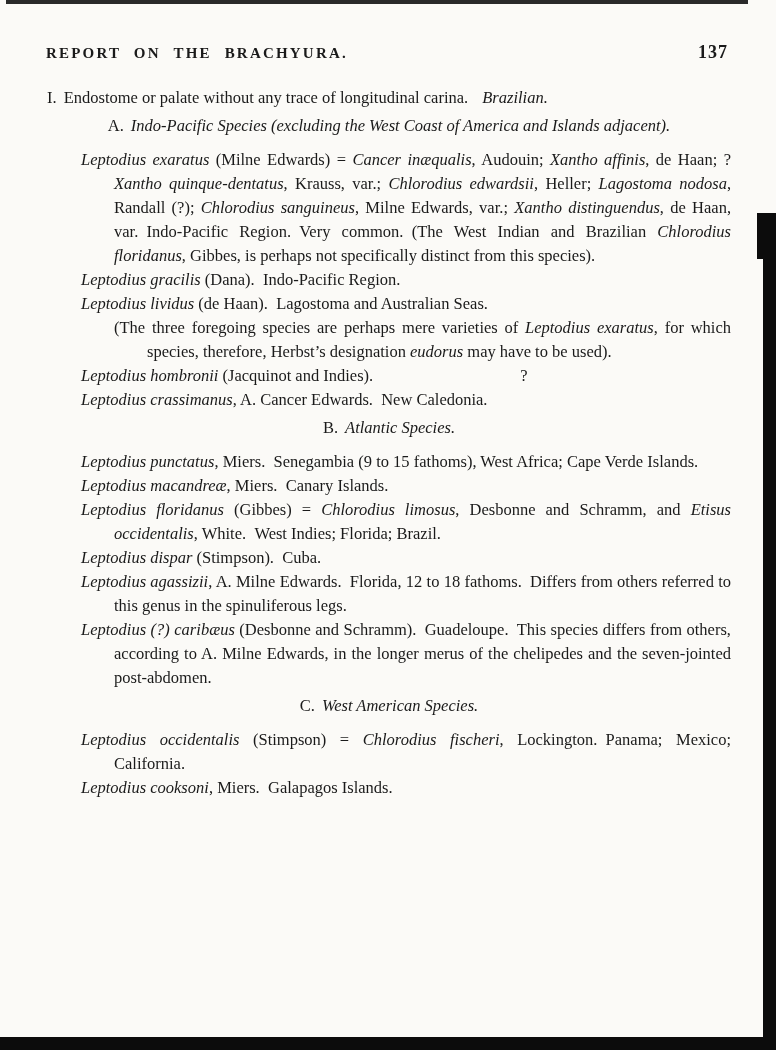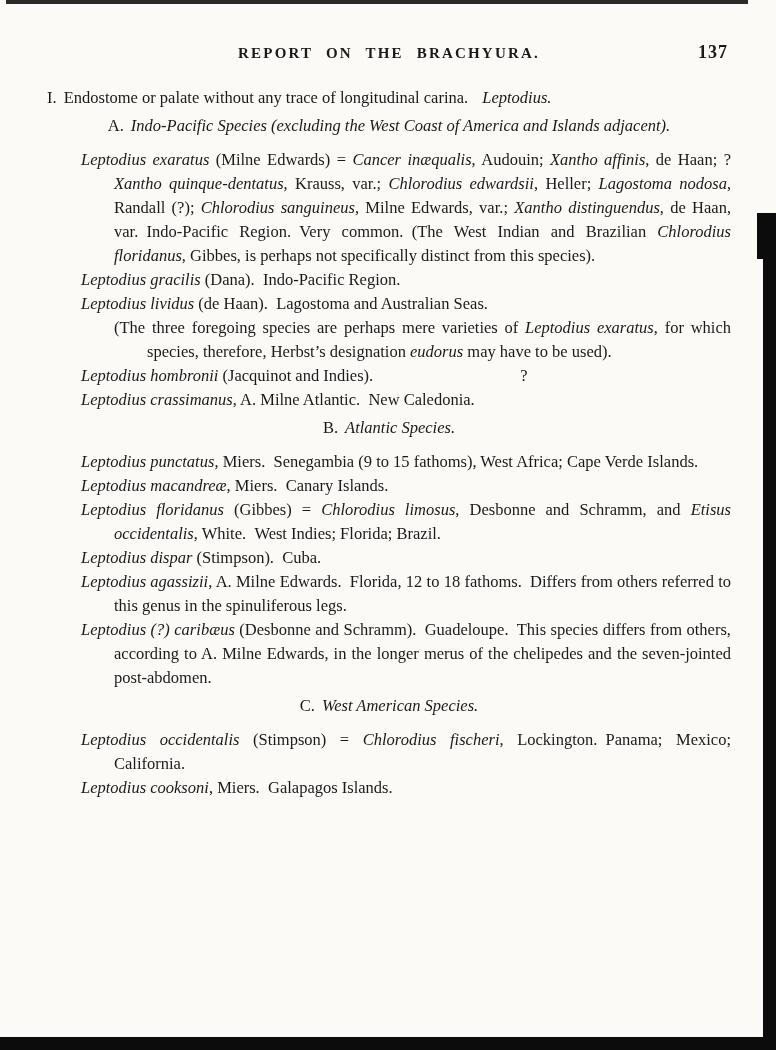--- a/index.html
+++ b/index.html
@@ -12,21 +12,21 @@
   }
   .page { position:absolute; inset:0; }
 
   
   .scan-top   { position:absolute; top:0; left:6px; width:742px; height:4px; background:#2a2a2a; }
   .scan-right { position:absolute; top:213px; bottom:0; right:0; width:13px; background:#0c0c0c; }
   .scan-right::before { content:""; position:absolute; top:0; left:-6px; width:6px; height:46px; background:#0c0c0c; }
   .scan-bottom{ position:absolute; bottom:0; left:0; right:0; height:13px; background:#0c0c0c; }
 
   
-  .running-head { position:absolute; top:44px; left:46px; right:44px; height:24px; text-align:center; }
+  .running-head { position:absolute; top:44px; left:46px; right:44px; height:24px; }
   .running-title { font-size:15px; font-weight:bold; letter-spacing:2.2px; word-spacing:7px; }
   .page-number { position:absolute; right:4px; top:-2px; font-size:18px; font-weight:bold; letter-spacing:1px; }
 
   
   .content { position:absolute; top:86px; left:47px; width:684px; }
   .intro { font-size:16.5px; line-height:24px; }
   .intro-label { margin-right:7px; }
   .it { font-style:italic; }
   .gap-sm { display:inline-block; margin-left:14px; }
   .gap-q  { display:inline-block; margin-left:180px; }
@@ -48,38 +48,38 @@
   <div class="scan-top"></div>
   <div class="scan-right"></div>
   <div class="scan-bottom"></div>
 
   <header class="running-head">
     <span class="running-title">REPORT ON THE BRACHYURA.</span>
     <span class="page-number">137</span>
   </header>
 
   <div class="content">
-    <p class="intro"><span class="intro-label">I.</span><span><span>Endostome or palate without any trace of longitudinal carina.</span><span class="it gap-sm">Leptodius.</span></span></p>
+    <p class="intro"><span class="intro-label">I.</span><span><span>Endostome or palate without any trace of longitudinal carina.</span><span class="it gap-sm">Brazilian.</span></span></p>
     <main id="sections">
   <section class="section">
     <div class="section-heading"><span class="section-label">A.</span><span class="section-title">Indo-Pacific Species (excluding the West Coast of America and Islands adjacent).</span></div>
     <div class="entries">
   <p class="entry"><span class="it">Leptodius exaratus</span><span> (Milne Edwards) = </span><span class="it">Cancer inæqualis</span><span>, Audouin; </span><span class="it">Xantho affinis</span><span>, de Haan; ? </span><span class="it">Xantho quinque-dentatus</span><span>, Krauss, var.; </span><span class="it">Chlorodius edwardsii</span><span>, Heller; </span><span class="it">Lagostoma nodosa</span><span>, Randall (?); </span><span class="it">Chlorodius sanguineus</span><span>, Milne Edwards, var.; </span><span class="it">Xantho distinguendus</span><span>, de Haan, var. Indo-Pacific Region. Very common. (The West Indian and Brazilian </span><span class="it">Chlorodius floridanus</span><span>, Gibbes, is perhaps not specifically distinct from this species).</span></p>
 
   <p class="entry"><span class="it">Leptodius gracilis</span><span> (Dana). Indo-Pacific Region.</span></p>
 
 
   <p class="entry"><span class="it">Leptodius lividus</span><span> (de Haan). Lagostoma and Australian Seas.</span></p>
 
   <p class="note"><span>(The three foregoing species are perhaps mere varieties of </span><span class="it">Leptodius exaratus</span><span>, for which species, therefore, Herbst’s designation </span><span class="it">eudorus</span><span> may have to be used).</span></p>
 
 
   <p class="entry"><span class="it">Leptodius hombronii</span><span> (Jacquinot and Indies).</span><span class="gap-q">?</span></p>
 
-  <p class="entry"><span class="it">Leptodius crassimanus</span><span>, A. Milne Atlantic. New Caledonia.</span></p>
+  <p class="entry"><span class="it">Leptodius crassimanus</span><span>, A. Cancer Edwards. New Caledonia.</span></p>
 </div>
   </section>
 
   <section class="section">
     <div class="section-heading"><span class="section-label">B.</span><span class="section-title">Atlantic Species.</span></div>
     <div class="entries">
 
   <p class="entry"><span class="it">Leptodius punctatus</span><span>, Miers. Senegambia (9 to 15 fathoms), West Africa; Cape Verde Islands.</span></p>
 
   <p class="entry"><span class="it">Leptodius macandreæ</span><span>, Miers. Canary Islands.</span></p>

